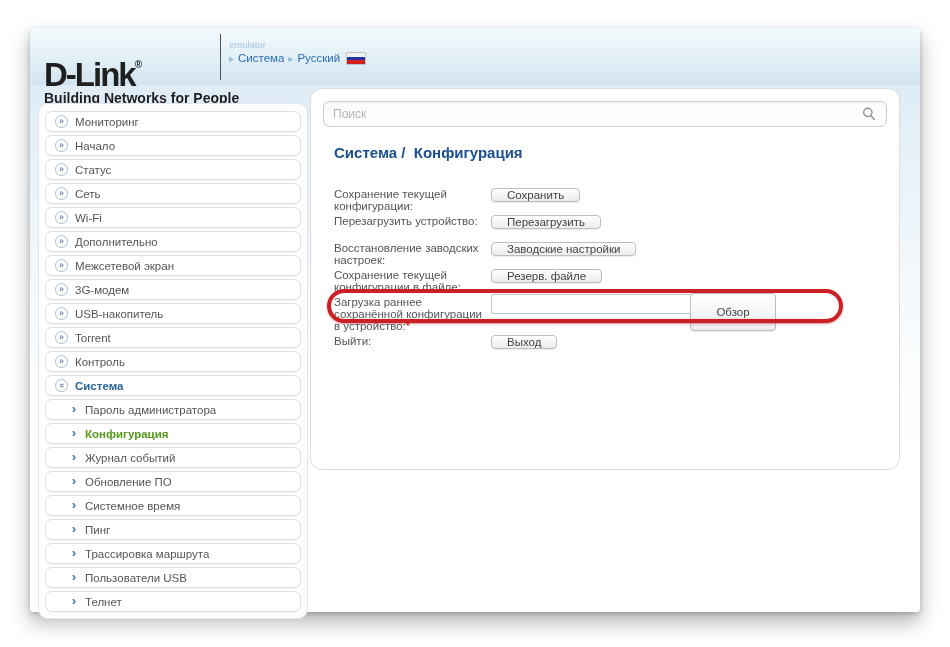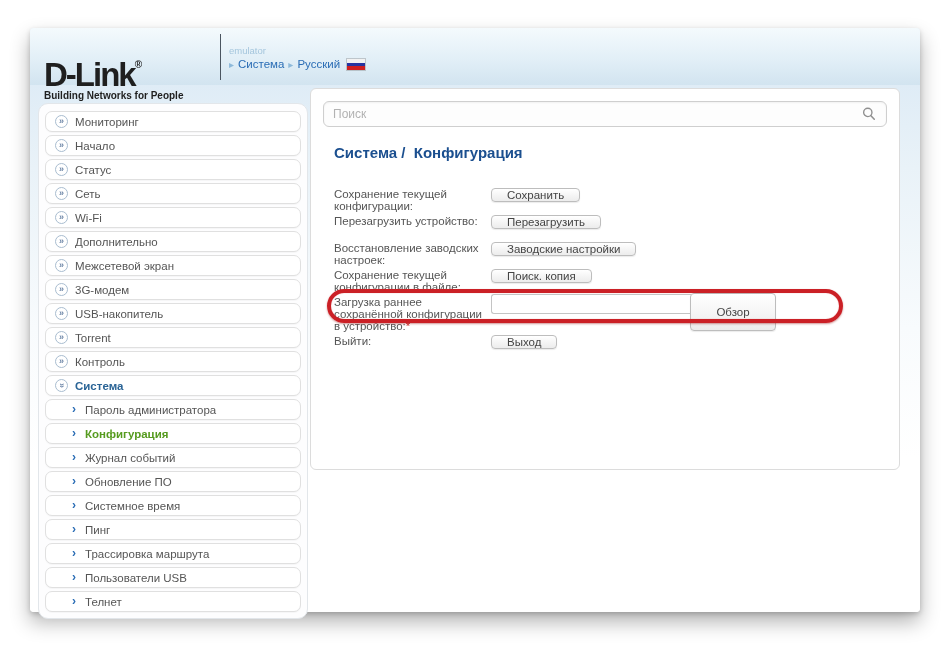--- a/index.html
+++ b/index.html
@@ -14,23 +14,23 @@
 
   
   .card-header {
     position:relative; height:57px; display:flex; align-items:flex-start;
     background:linear-gradient(180deg,#f4fafd 0%,#e2eff7 55%,#d2e4f0 100%);
     border-radius:4px 4px 0 0;
   }
   .logo-block { margin:22px 0 0 14px; width:168px; }
   .logo-text { font-size:33px; line-height:30px; font-weight:bold; letter-spacing:-2px; color:#1f1f1f; white-space:nowrap; }
   .logo-text sup { font-size:10px; letter-spacing:0; vertical-align:18px; }
-  .logo-tagline { font-size:10px; font-weight:bold; color:#1f1f1f; margin-top:0px; white-space:nowrap; }
+  .logo-tagline { font-size:14px; font-weight:bold; color:#1f1f1f; margin-top:0px; white-space:nowrap; }
   .header-divider { width:1px; height:46px; background:#4a5560; margin:6px 8px 0 8px; }
-  .model-block { margin-top:17px; }
+  .model-block { margin-top:11px; }
   .emulator-label { font-size:9.5px; color:#a5c6dd; }
   .model-name { font-size:19px; font-weight:bold; color:#2b2b2b; line-height:20px; }
   .breadcrumb { margin-top:2px; font-size:11.5px; color:#2a6db5; display:flex; align-items:center; gap:4px; }
   .bc-arrow { color:#8db9da; font-size:10px; }
   .bc-link { color:#2a6db5; cursor:pointer; }
   .flag {
     display:inline-block; width:18px; height:11px; margin-left:3px;
     background:linear-gradient(180deg,#f2f2f2 0%,#f2f2f2 33%,#2634a0 33%,#2634a0 66%,#cf1f1f 66%,#cf1f1f 100%);
     box-shadow:0 0 0 1px rgba(120,120,120,0.35);
   }
@@ -59,21 +59,21 @@
   .sb-item[data-variant~="sub"] { padding-left:23px; }
   .sb-item[data-variant~="sub"] .sb-icon {
     border:none; color:#2a6db5; font-size:12px; line-height:12px; width:10px; flex:0 0 10px; margin-right:6px;
   }
   .sb-item[data-variant~="sub"] .sb-icon::before { content:"›"; }
   .sb-item[data-variant~="active"] .sb-label { color:#569b1f; font-weight:bold; }
 
   
   .content-panel {
     position:absolute; left:280px; top:60px; width:590px; height:382px;
-    background:#fff; border:1px solid #dcdcdc; border-radius:6px; padding:12px;
+    background:#fff; border:1px solid #dcdcdc; border-radius:12px; padding:12px;
   }
   .search-box {
     height:26px; border:1px solid #cfcfcf; border-radius:6px; background:#fdfdfd;
     display:flex; align-items:center; padding:0 9px;
     box-shadow:inset 0 1px 2px rgba(0,0,0,0.05);
   }
   .search-box input {
     flex:1; border:none; outline:none; background:transparent;
     font-size:12px; color:#333; font-family:"Liberation Sans",sans-serif;
   }
@@ -265,21 +265,21 @@
         <div class="row-control"><button class="btn">Перезагрузить</button></div>
       </div>
 
       <div class="form-row">
         <div class="row-label">Восстановление заводских настроек:</div>
         <div class="row-control"><button class="btn">Заводские настройки</button></div>
       </div>
 
       <div class="form-row">
         <div class="row-label">Сохранение текущей конфигурации в файле:</div>
-        <div class="row-control"><button class="btn">Поиск. копия</button></div>
+        <div class="row-control"><button class="btn">Резерв. файле</button></div>
       </div>
 
       <div class="form-row">
         <div class="row-label"><span>Загрузка раннее сохранённой конфигурации в устройство:</span><span class="req-mark">*</span></div>
         <div class="row-control">
           <div class="file-combo">
             <input type="text" class="file-input" value="" style="">
             <button class="btn btn-browse">Обзор</button>
           </div>
         </div>

